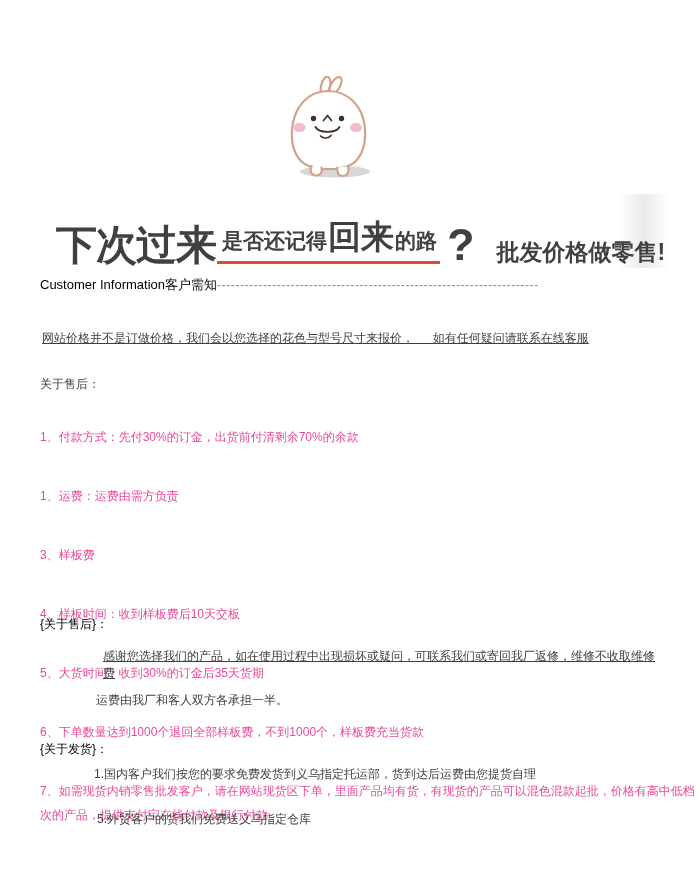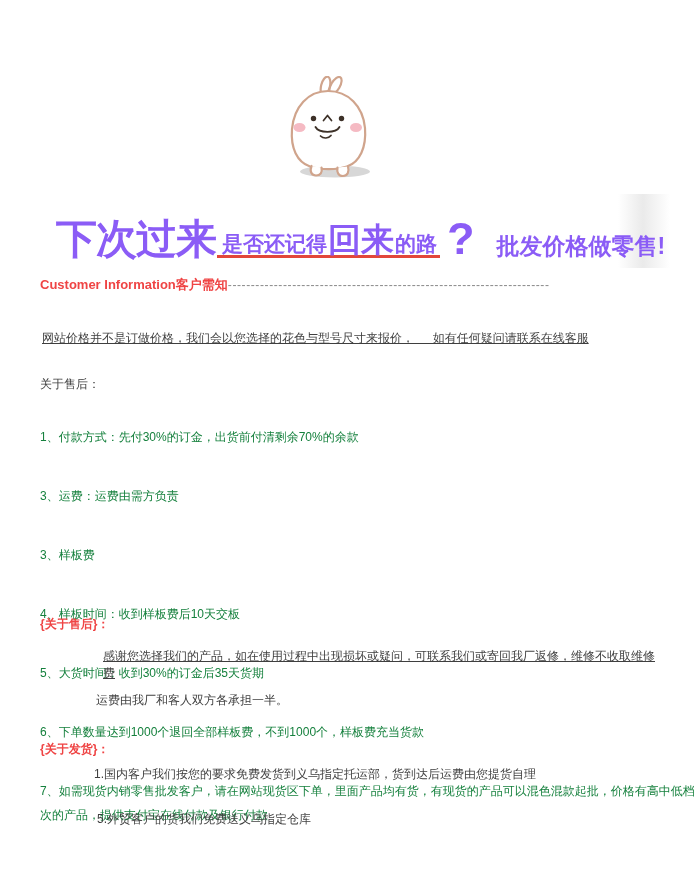--- a/index.html
+++ b/index.html
@@ -12,49 +12,49 @@
   #bunny { position:absolute; left:278px; top:76px; width:100px; height:104px; }
 
   
   #fold-shadow {
     position:absolute; left:618px; top:194px; width:52px; height:74px;
     background:linear-gradient(90deg, rgba(160,160,160,0) 0%, rgba(160,160,160,0.22) 48%, rgba(160,160,160,0) 100%);
   }
 
   
   #banner {
-    position:absolute; left:56px; top:210px; height:48px;
+    position:absolute; left:56px; top:216px; height:48px;
     display:flex; align-items:flex-end;
-    color:#8b5cf6; white-space:nowrap; font-weight:600;
+    color:#404040; white-space:nowrap; font-weight:600;
   }
   #banner .b1 { font-size:41px; line-height:0.93; letter-spacing:-1px; }
   #banner .bmid {
     display:flex; align-items:flex-end;
-    border-bottom:3px solid #e2473b; padding:0 3px 1px 5px; margin-left:1px;
+    border-bottom:3px solid #e2473b; padding:0 3px 10px 5px; margin-left:1px;
   }
   #banner .b2 { font-size:21px; line-height:1.0; }
   #banner .b3 { font-size:33px; line-height:0.88; padding:0 1px; }
   #banner .b4 { font-size:45px; line-height:0.82; margin-left:7px; font-weight:700; }
   #banner .b5 { font-size:23px; line-height:0.95; margin-left:22px; }
 
   
   .txt {
     position:absolute; font-size:12px; color:#3f3f3f;
     line-height:17px; white-space:pre-wrap;
   }
-  .bold { font-weight:bold; color:#ef4444; }
+  .bold { font-weight:normal; color:#000000; }
 
   #customer-header { left:40px; top:276px; font-size:13px; white-space:nowrap; }
   #customer-header .dash { font-weight:normal; color:#8a8a8a; letter-spacing:0.6px; font-size:12px; }
 
   #intro    { left:42px; top:330px; width:640px;text-decoration:underline; }
   #req-head { left:40px; top:376px; }
 
   #order-items { left:40px; top:391px; width:660px; }
-  .item { line-height:24px; margin-bottom:1px; font-size:12px; color:#15803d; }
+  .item { line-height:24px; margin-bottom:1px; font-size:12px; color:#ec4899; }
 
   #as-head   { left:40px; top:616px; }
   #as-line1  { left:103px; top:648px; width:560px;text-decoration:underline; }
   #as-line2  { left:96px;  top:692px; width:560px; }
   #ship-head { left:40px; top:741px; }
   #ship-line1{ left:94px; top:766px; width:570px; }
   #ship-line2{ left:97px; top:811px; width:570px; }
 </style>
 </head>
 <body>
@@ -95,21 +95,21 @@
   <div class="txt" id="customer-header">
     <span class="bold">Customer Information</span><span class="bold">客户需知</span><span class="dash">----------------------------------------------------------------------</span>
   </div>
 
   <div class="txt" id="intro">网站价格并不是订做价格，我们会以您选择的花色与型号尺寸来报价，　  如有任何疑问请联系在线客服</div>
 
   <div class="txt" id="req-head">关于售后：</div>
 
   <div class="txt" id="order-items">
     <div class="item">1、付款方式：先付30%的订金，出货前付清剩余70%的余款</div>
-    <div class="item">3、运费：运费由需方负责</div>
+    <div class="item">1、运费：运费由需方负责</div>
     <div class="item">3、样板费</div>
     <div class="item">4、样板时间：收到样板费后10天交板</div>
     <div class="item">5、大货时间：收到30%的订金后35天货期</div>
     <div class="item">6、下单数量达到1000个退回全部样板费，不到1000个，样板费充当货款</div>
     <div class="item">7、如需现货内销零售批发客户，请在网站现货区下单，里面产品均有货，有现货的产品可以混色混款起批，价格有高中低档次的产品，提供支付宝在线付款及银行付款</div>
   </div>
 
   <div class="txt bold" id="as-head">{关于售后}：</div>
   <div class="txt" id="as-line1">感谢您选择我们的产品，如在使用过程中出现损坏或疑问，可联系我们或寄回我厂返修，维修不收取维修费</div>
   <div class="txt" id="as-line2">运费由我厂和客人双方各承担一半。</div>

